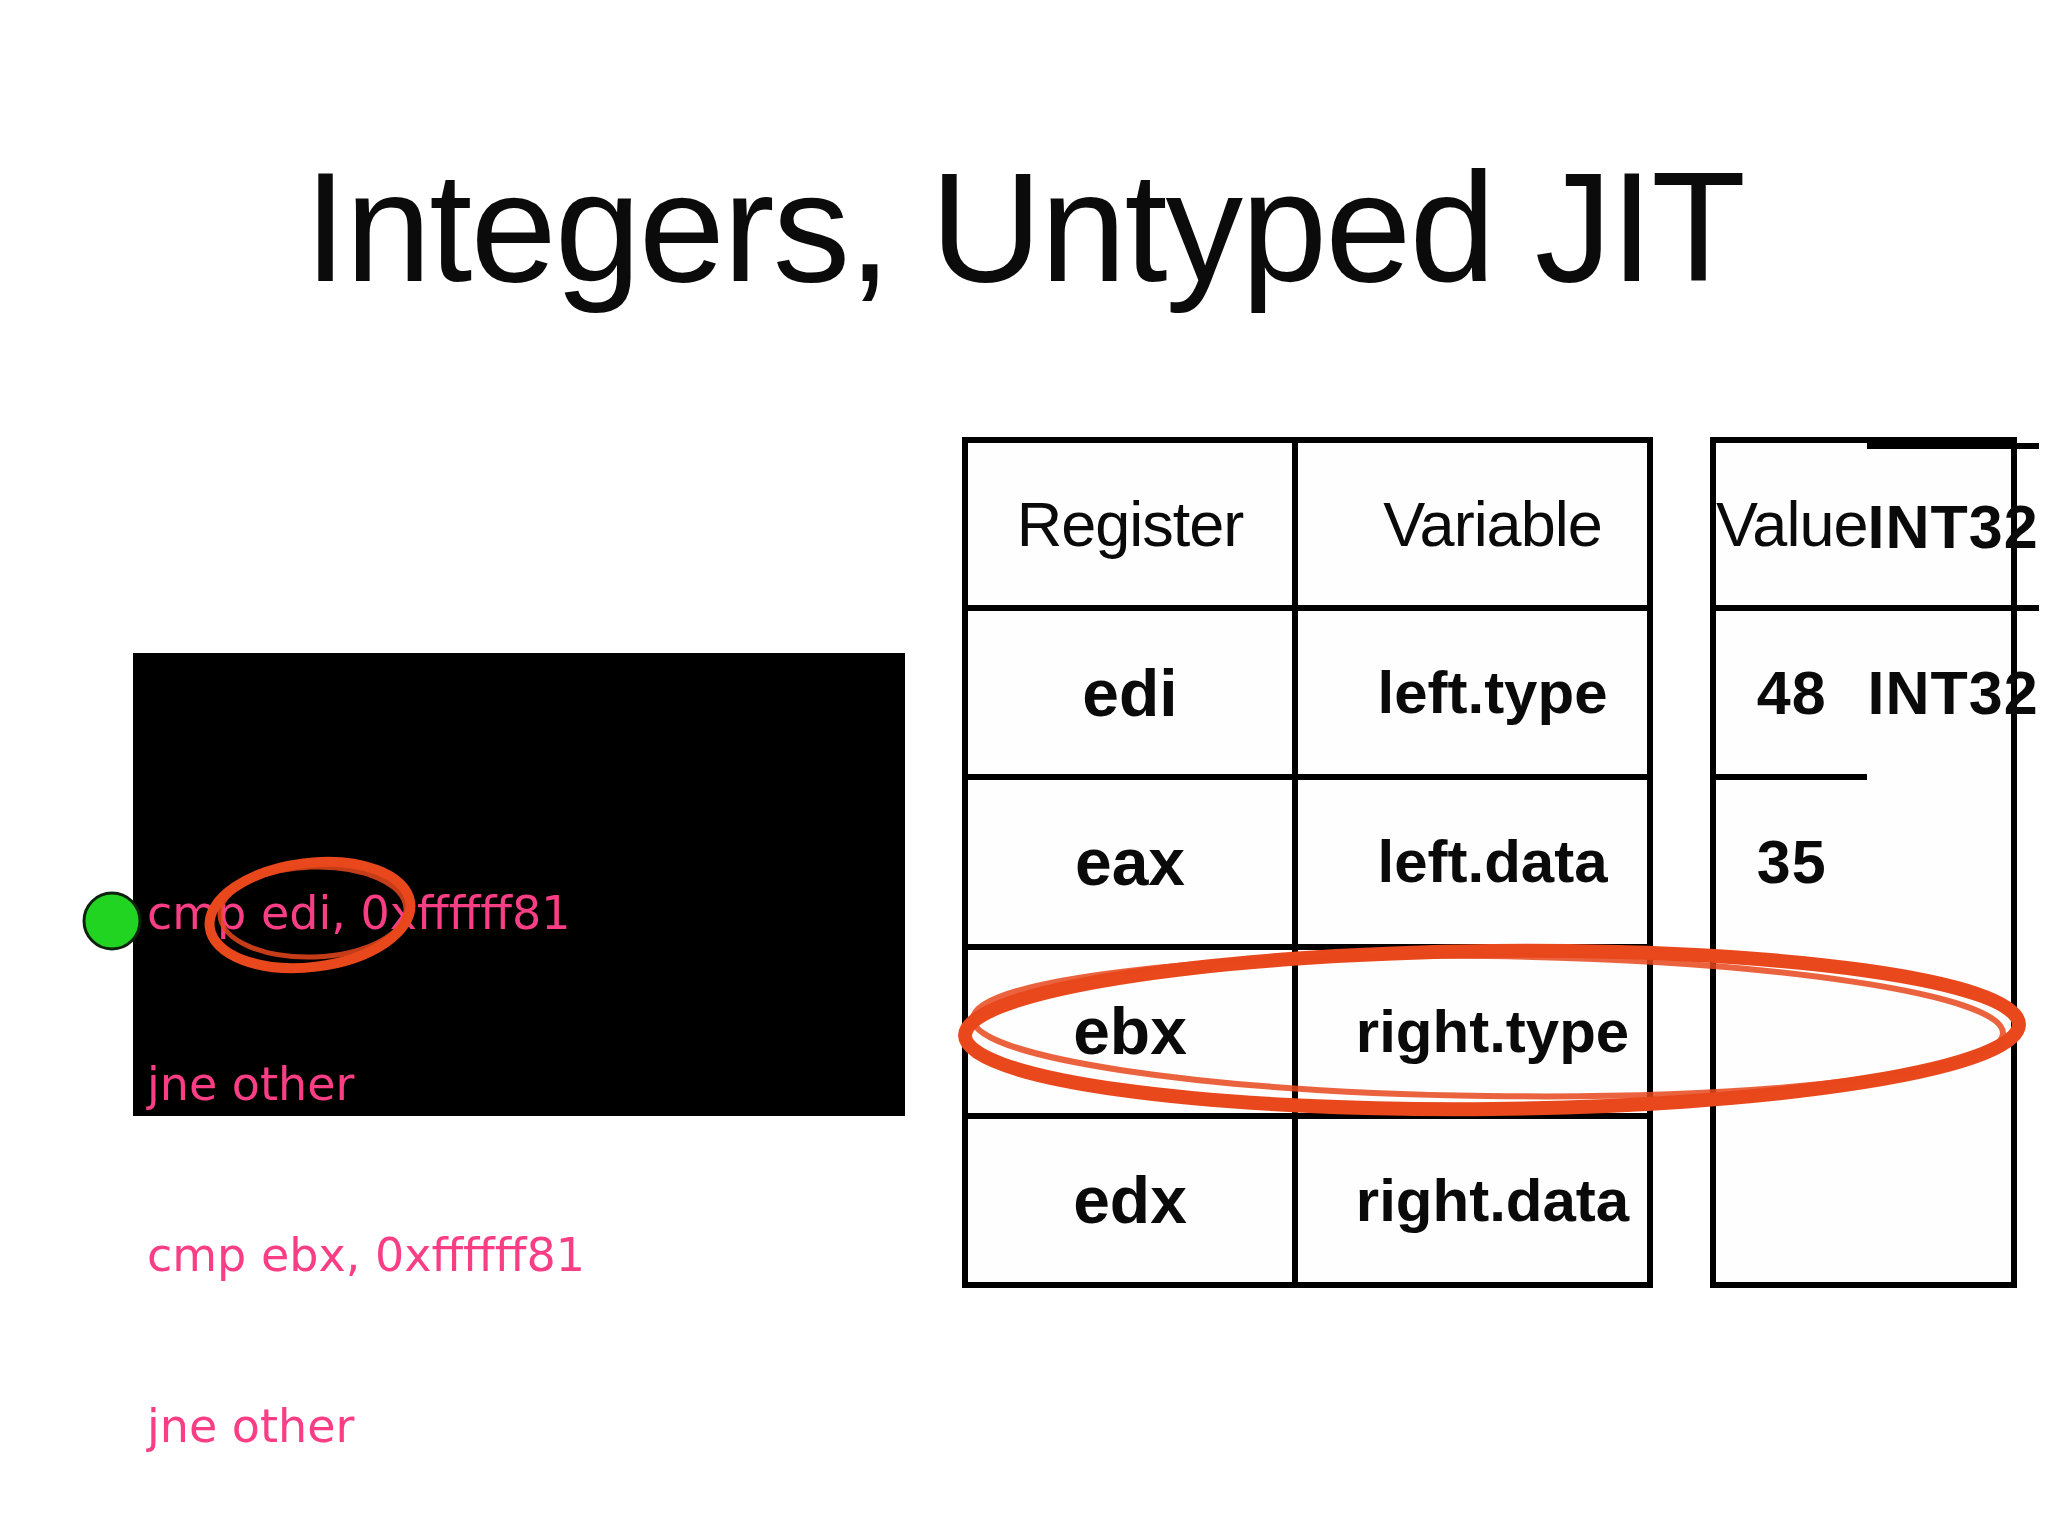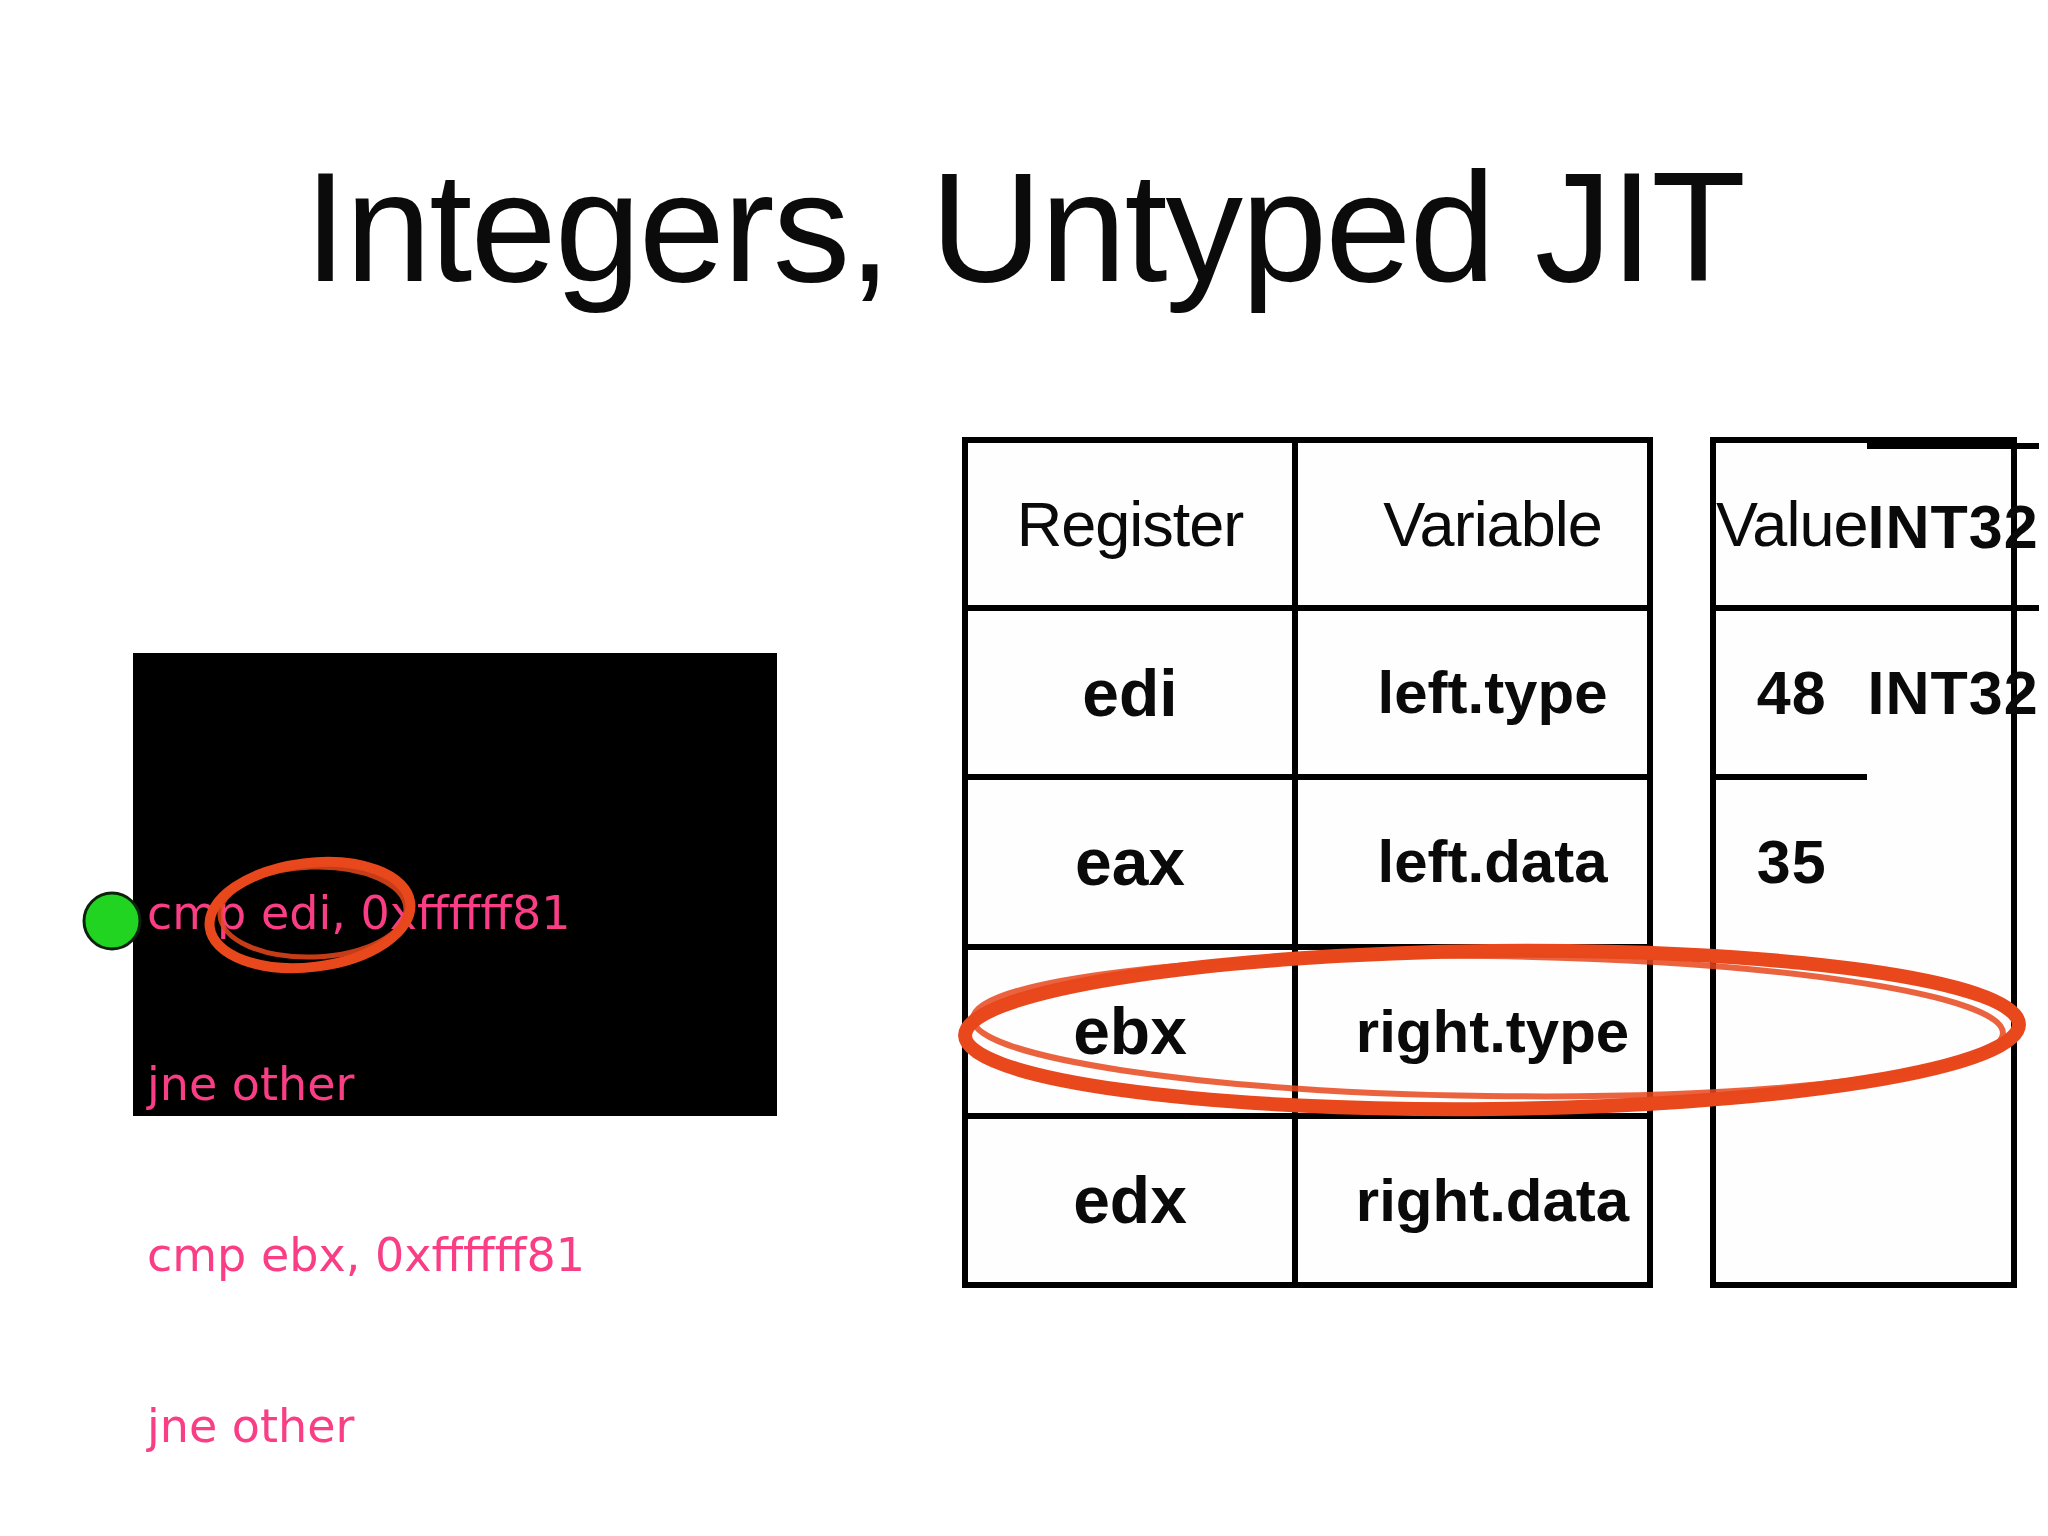--- a/index.html
+++ b/index.html
@@ -27,21 +27,21 @@
     font-weight: 400;
     letter-spacing: -2px;
     color: #0b0b0b;
     line-height: 1.0;
     white-space: nowrap;
   }
   .code-box {
     position: absolute;
     left: 133px;
     top: 653px;
-    width: 644px;
+    width: 772px;
     height: 463px;
   }
   .code-lines {
     position: absolute;
     left: 14px;
     top: 118px;
     font-family: "DejaVu Sans", sans-serif;
     font-size: 46px;
     line-height: 57px;
     white-space: pre;

